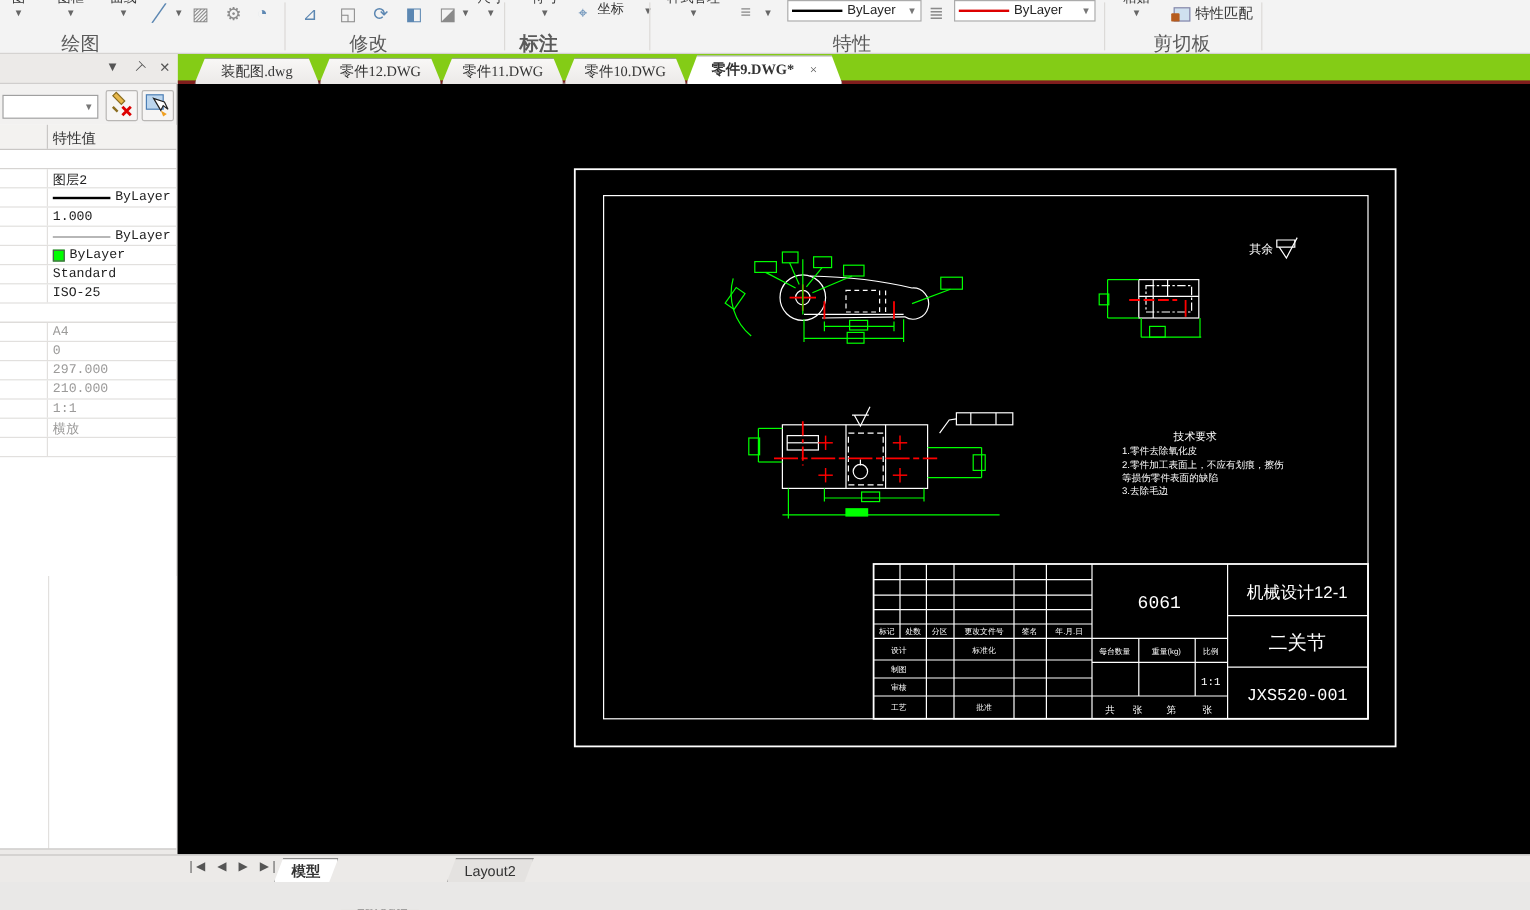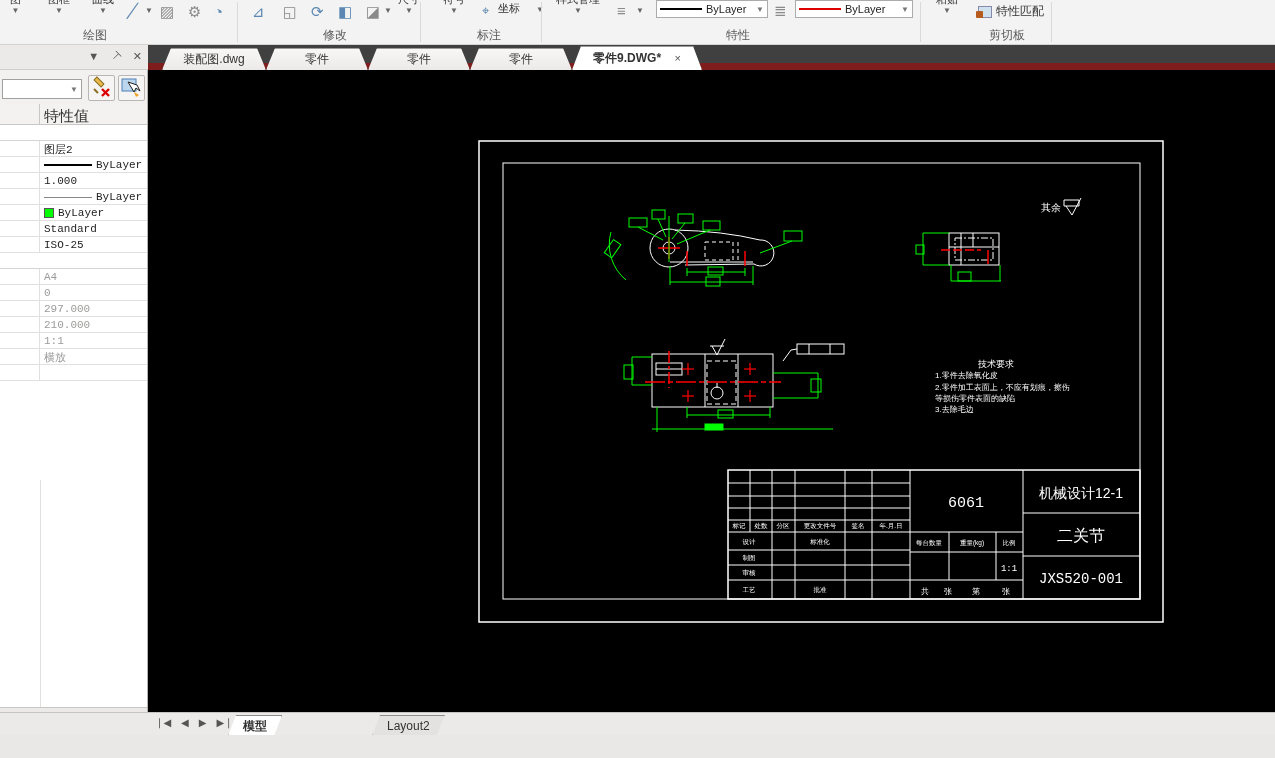--- a/index.html
+++ b/index.html
@@ -3,41 +3,41 @@
 <meta charset="utf-8">
 <style>
   * { margin:0; padding:0; box-sizing:border-box; }
   html,body { width:1275px; height:758px; overflow:hidden;
     font-family:"Liberation Sans","DejaVu Sans",sans-serif; background:#e9e8e7; }
 
   
   .ribbon { position:absolute; left:0; top:0; width:1275px; height:45px;
     background:#f3f3f3; border-bottom:1px solid #d5d3d1; overflow:hidden; }
   .rsep { position:absolute; top:2px; height:40px; width:1px; background:#dcdad8; }
-  .rlabel { position:absolute; top:27px; font-size:12px; color:#5a5a5a; text-align:right; width:80px; }
+  .rlabel { position:absolute; top:27px; font-size:16px; color:#5a5a5a; text-align:center; width:80px; }
   .rrow1 { position:absolute; top:-7px; left:0; width:1275px; height:34px; }
   .rbtn { position:absolute; display:flex; flex-direction:column; align-items:center;
     color:#333; font-size:11px; line-height:12px; }
   .rbtn .dd { font-size:8px; color:#666; line-height:8px; margin-top:2px; }
   .ricon { position:absolute; font-size:15px; color:#5c87b2; }
   .ricon.gray { color:#8a8a8a; }
   .combo { position:absolute; height:18px; background:#fff; border:1px solid #ababab;
     display:flex; align-items:center; font-size:11px; color:#222; padding:0 3px; margin-top:7px; }
   .combo .linesample { display:inline-block; height:0; border-top:2px solid #000; width:42px; margin-right:4px; }
   .combo .linesample.red { border-top:2px solid #d00; }
   .combo .cdd { margin-left:auto; font-size:8px; color:#777; }
   .matchbtn { position:absolute; display:flex; align-items:center; font-size:12px; color:#333; gap:4px; }
   .matchbtn .mi { width:14px; height:12px; background:#cfe0ef; border:1px solid #88a;
      position:relative; display:inline-block; }
   .matchbtn .mi:after { content:""; position:absolute; left:-3px; top:4px; width:7px; height:7px;
      background:#b65c1e; border-radius:1px; }
 
   
   .tabstrip { position:absolute; left:148px; top:45px; width:1127px; height:25px;
-    background:#404040; border-bottom:7px solid #7f1d1d; }
+    background:#84cc16; border-bottom:3px solid #7f1d1d;font-family:Liberation Serif, serif; }
   .dtab { position:absolute; top:3px; height:22px; line-height:21px; text-align:center;
     font-size:12px; color:#333; background:linear-gradient(#f8f7f6,#eceae8);
     border:1px solid #9a9a9a; border-bottom:none;
     clip-path:polygon(9px 0, calc(100% - 9px) 0, 100% 100%, 0 100%);
     padding:0 16px; }
   .dtab.active { background:#fff; font-weight:bold; top:1px; height:24px; line-height:23px; }
   .dtab .tclose { font-size:11px; color:#555; margin-left:10px; font-weight:normal; }
 
   
   .panel-titlebar { position:absolute; left:0; top:45px; width:148px; height:25px;
@@ -48,21 +48,21 @@
     background:#f2f1f0; border-right:1px solid #b5b3b1; }
   .ptoolbar { position:absolute; left:0; top:0; width:147px; height:34px; }
   .pcombo { position:absolute; left:2px; top:9px; width:80px; height:20px; background:#fff;
     border:1px solid #a0a0a0; }
   .pcombo .cdd { position:absolute; right:3px; top:5px; font-size:8px; color:#777; }
   .pbtn { position:absolute; top:5px; width:27px; height:26px; background:#f6f5f4;
     border:1px solid #b9b7b5; border-radius:2px; }
   .grid { position:absolute; left:0; top:34px; width:147px; height:639px; background:#fff; }
   .ghead { display:flex; height:21px; background:#f3f2f0; border-bottom:1px solid #c9c7c5; }
   .ghead .gname { width:40px; border-right:1px solid #c9c7c5; }
-  .ghead .gval { flex:1; font-size:15px; color:#333; padding:3px 0 0 4px; }
+  .ghead .gval { flex:1; font-size:12px; color:#333; padding:3px 0 0 4px; }
   .prow { display:flex; height:16px; border-bottom:1px solid #e2e0de; font-size:11px; }
   .prow .pname { width:40px; border-right:1px solid #e2e0de; }
   .prow .pval { flex:1; padding:1px 0 0 4px; font-family:"Liberation Mono","DejaVu Sans Mono",monospace;
     color:#222; white-space:nowrap; overflow:hidden; display:flex; align-items:center; }
   .prow.section { border-bottom:1px solid #d6d4d2; }
   .prow.graytext .pval { color:#9c9b9a; }
   .lt-black { display:inline-block; width:48px; border-top:2px solid #000; margin-right:4px; }
   .lt-thin  { display:inline-block; width:48px; border-top:1px solid #888; margin-right:4px; }
   .swatch { display:inline-block; width:10px; height:10px; background:#00FF00;
     border:1px solid #555; margin-right:4px; }
@@ -155,21 +155,21 @@
       <span>粘贴</span>
       <span class="dd">▼</span>
     </div>
     <div class="matchbtn" style="left:978px; top:10px;">
       <span class="mi"></span>
       <span>特性匹配</span>
     </div>
   </div>
   <div class="rlabel" style="left:27px;">绘图</div>
   <div class="rlabel" style="left:267px;">修改</div>
-  <div class="rlabel" style="left:421px;">标注</div>
+  <div class="rlabel" style="left:409px;font-weight:bold;">标注</div>
   <div class="rlabel" style="left:670px;">特性</div>
   <div class="rlabel" style="left:945px;">剪切板</div>
   <div class="rsep" style="left:237px;"></div>
   <div class="rsep" style="left:420px;"></div>
   <div class="rsep" style="left:541px;"></div>
   <div class="rsep" style="left:920px;"></div>
   <div class="rsep" style="left:1051px;"></div>
 </div>
 
 <div class="tabstrip">

